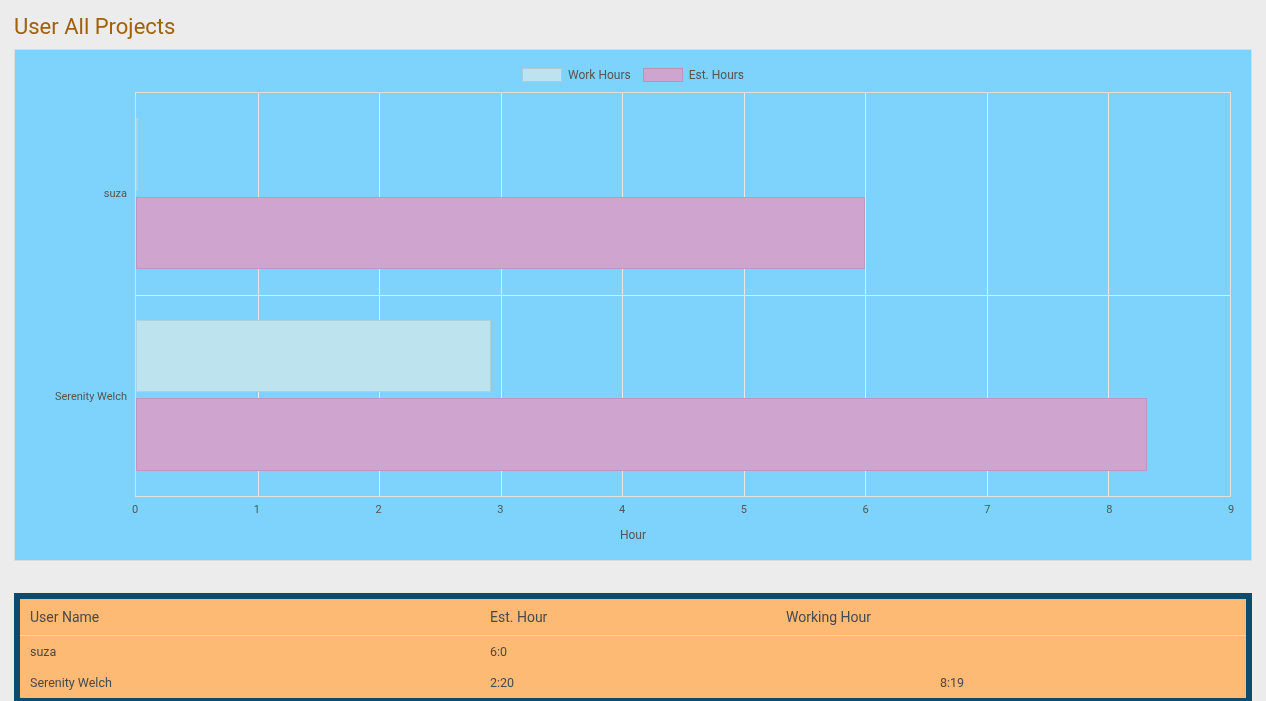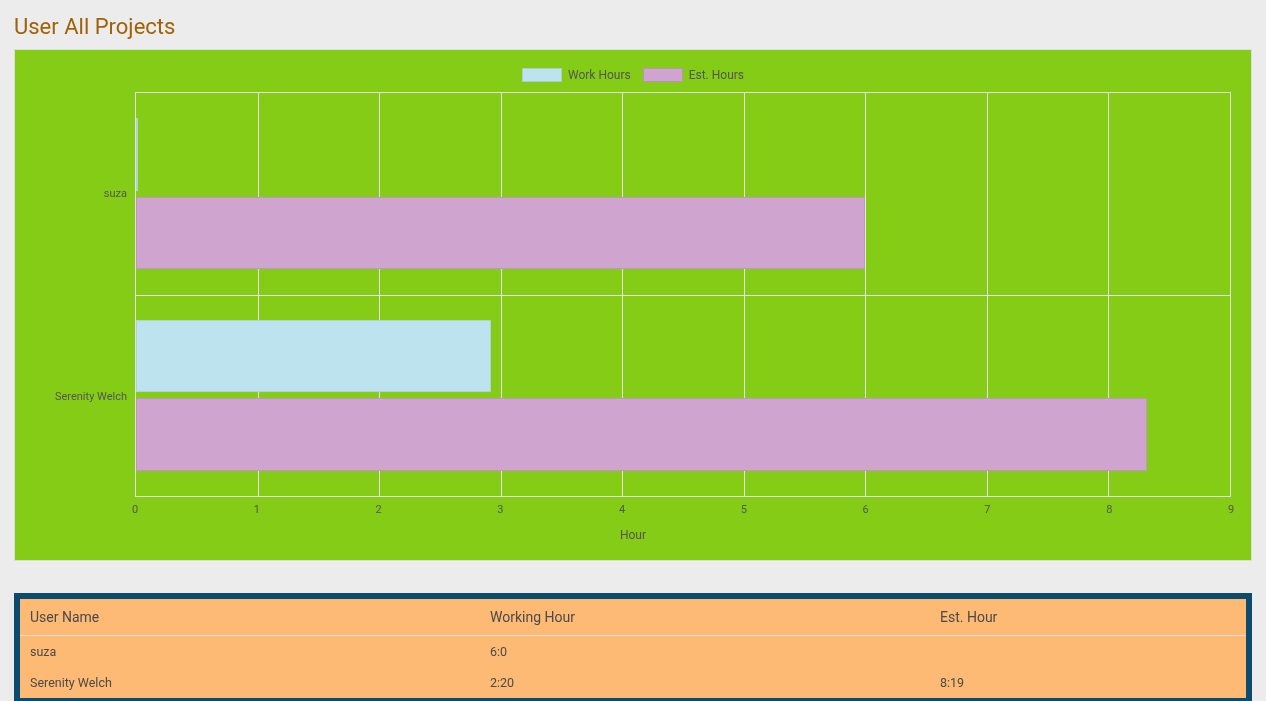--- a/index.html
+++ b/index.html
@@ -13,21 +13,21 @@
       padding: 14px;
       width: 1266px;
     }
     .page-title {
       font-size: 22px;
       color: #a16207;
       font-weight: 400;
       margin-bottom: 10px;
     }
     .chart-panel {
-      background: #84cc16;
+      background: #7dd3fc;
       border: 1px solid #dcdcdc;
       padding: 18px 20px 18px 20px;
       position: relative;
     }
     .legend {
       display: flex;
       justify-content: center;
       gap: 12px;
       margin-bottom: 10px;
     }
@@ -187,22 +187,22 @@
       <div class="x-tick-label" style="left: 88.8889%;">8</div>
       <div class="x-tick-label" style="left: 100%;">9</div>
     </div>
   <div class="x-axis-title">Hour</div>
 
 </div>
 
 <div class="table-panel">
   <div class="table-header">
     <div class="th col-user">User Name</div>
+    <div class="th col-est">Est. Hour</div>
     <div class="th col-work">Working Hour</div>
-    <div class="th col-est">Est. Hour</div>
   </div>
   <div id="table-body">
       <div class="table-row">
         <div class="td col-user">suza</div>
         <div class="td col-est">6:0</div>
       </div>
       <div class="table-row">
         <div class="td col-user">Serenity Welch</div>
         <div class="td col-work">2:20</div>
         <div class="td col-est">8:19</div>

